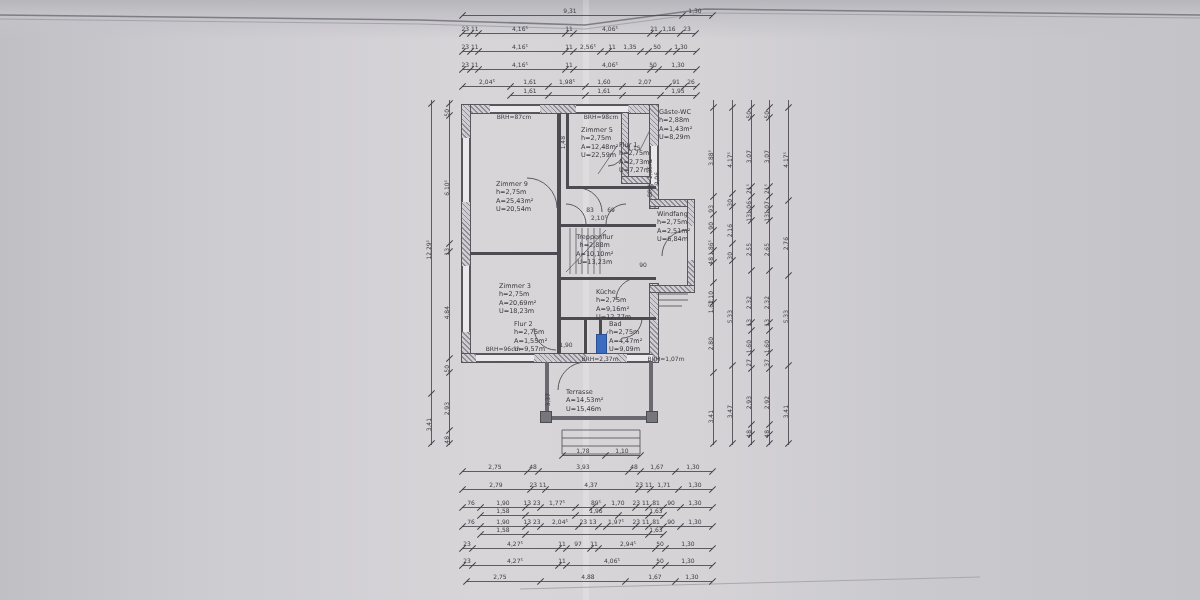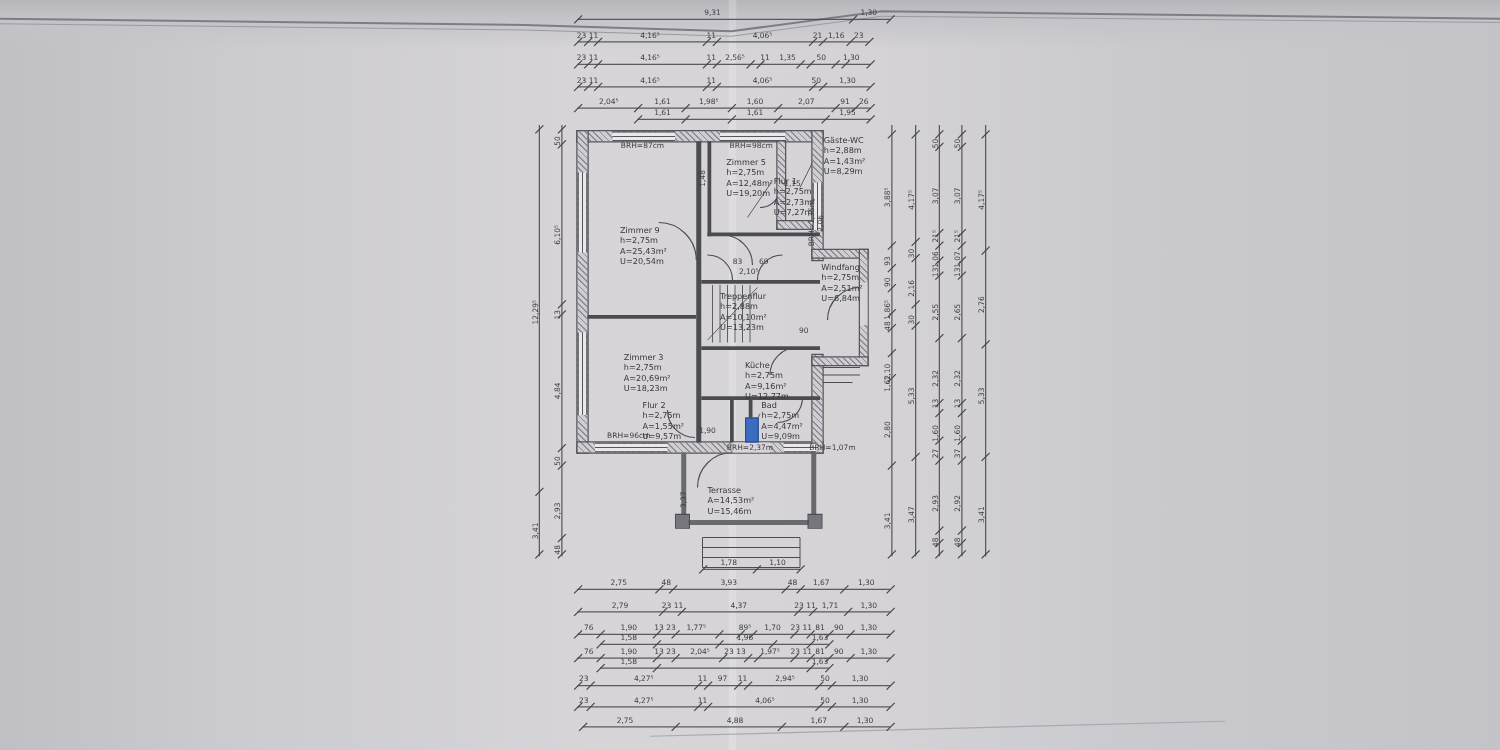--- a/index.html
+++ b/index.html
@@ -133,41 +133,41 @@
       <div class="room" style="left: 496px; top: 180px;">
         <div class="" style="position: static;">Zimmer 9</div>
         <div class="" style="position: static;">h=2,75m</div>
         <div class="" style="position: static;">A=25,43m²</div>
         <div class="" style="position: static;">U=20,54m</div>
       </div>
       <div class="room" style="left: 581px; top: 126px;">
         <div class="" style="position: static;">Zimmer 5</div>
         <div class="" style="position: static;">h=2,75m</div>
         <div class="" style="position: static;">A=12,48m²</div>
-        <div class="" style="position: static;">U=19,20m</div>
+        <div class="" style="position: static;">U=22,59m</div>
       </div>
       <div class="room" style="left: 619px; top: 141px;">
         <div class="" style="position: static;">Flur 1</div>
         <div class="" style="position: static;">h=2,75m</div>
         <div class="" style="position: static;">A=2,73m²</div>
         <div class="" style="position: static;">U=7,27m</div>
       </div>
       <div class="room" style="left: 659px; top: 108px;">
         <div class="" style="position: static;">Gäste-WC</div>
         <div class="" style="position: static;">h=2,88m</div>
         <div class="" style="position: static;">A=1,43m²</div>
         <div class="" style="position: static;">U=8,29m</div>
       </div>
       <div class="room" style="left: 657px; top: 210px;">
         <div class="" style="position: static;">Windfang</div>
         <div class="" style="position: static;">h=2,75m</div>
         <div class="" style="position: static;">A=2,51m²</div>
         <div class="" style="position: static;">U=6,84m</div>
       </div>
-      <div class="room" style="left: 576px; top: 233px;">
+      <div class="room" style="left: 576px; top: 233px; text-align: center;">
         <div class="" style="position: static;">Treppenflur</div>
         <div class="" style="position: static;">h=2,88m</div>
         <div class="" style="position: static;">A=10,10m²</div>
         <div class="" style="position: static;">U=13,23m</div>
       </div>
       <div class="room" style="left: 499px; top: 282px;">
         <div class="" style="position: static;">Zimmer 3</div>
         <div class="" style="position: static;">h=2,75m</div>
         <div class="" style="position: static;">A=20,69m²</div>
         <div class="" style="position: static;">U=18,23m</div>

